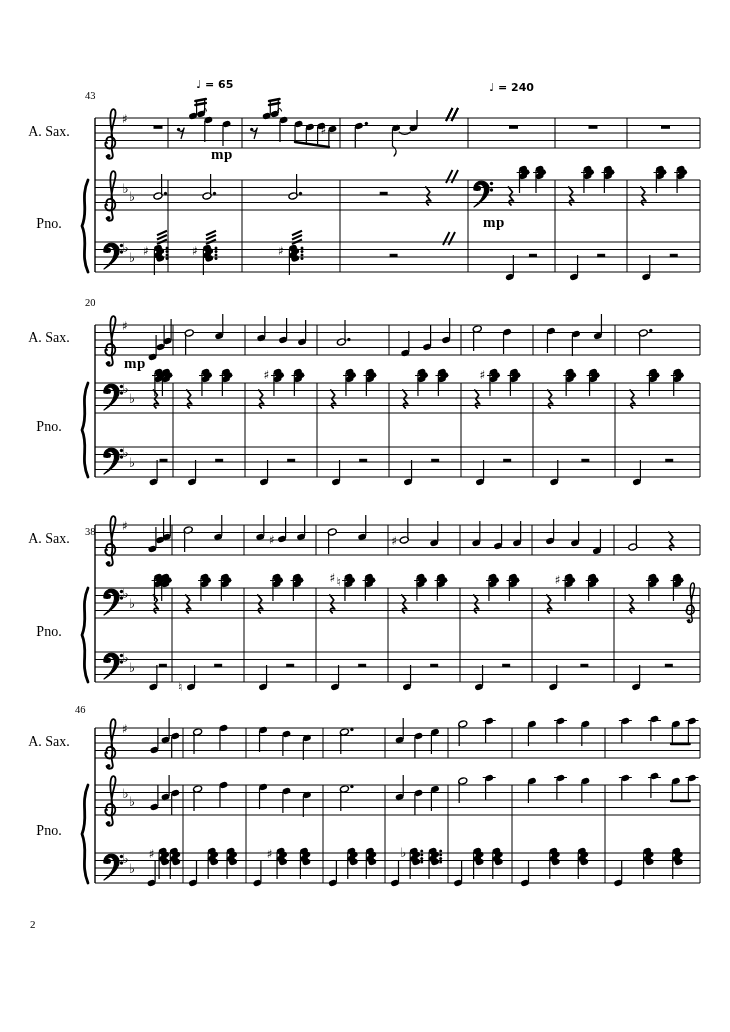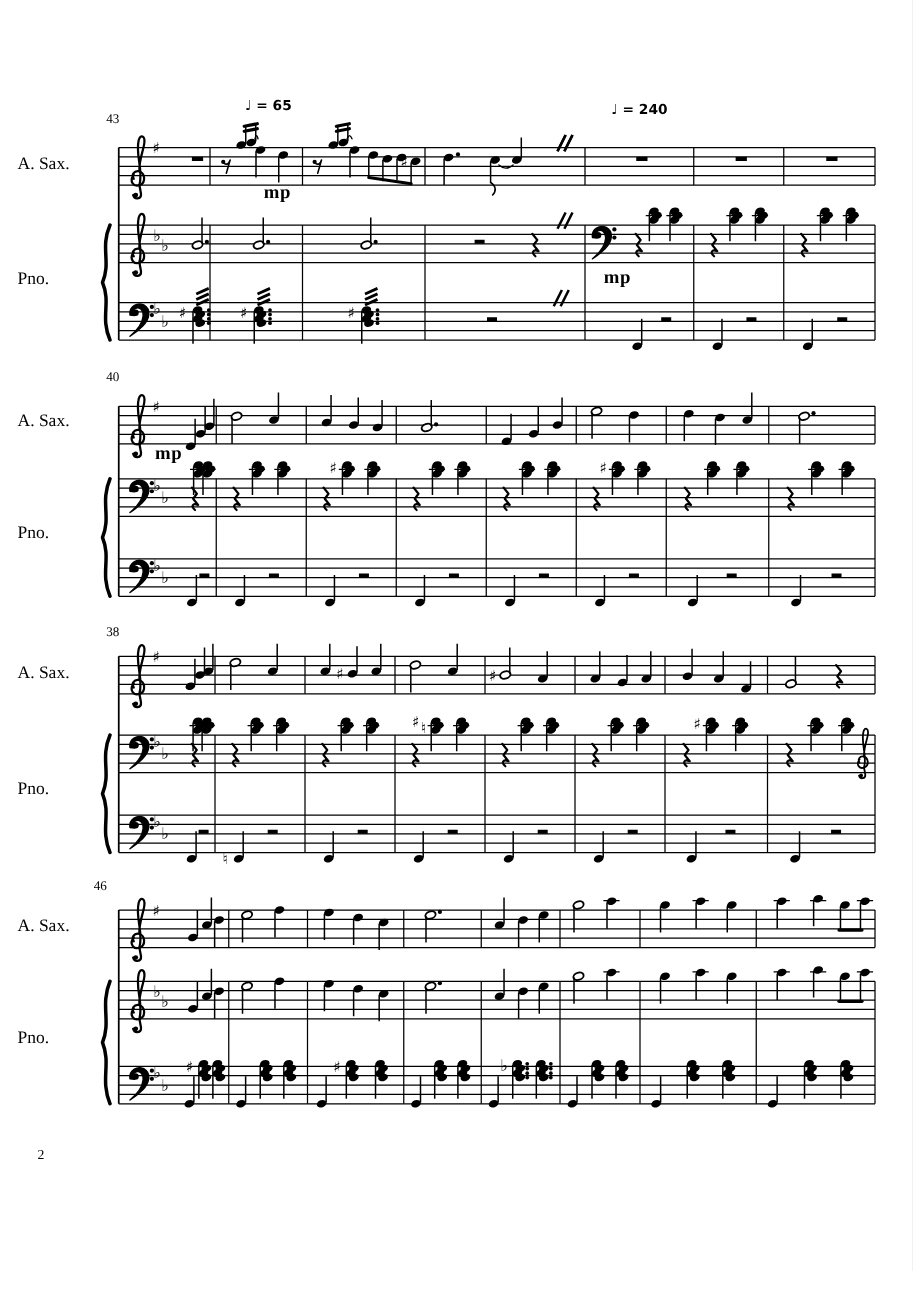--- a/index.html
+++ b/index.html
@@ -1,20 +1,20 @@
 <!DOCTYPE html>
 <html><head>
 <meta charset="utf-8">
 <style>
   html,body{margin:0;padding:0;background:#e8e8e8;}
   .page{position:relative;width:730px;height:1032px;background:#ffffff;margin:0 auto;
         font-family:"Liberation Serif", serif;color:#000;overflow:hidden;}
   svg.score{position:absolute;left:0;top:0;}
   .ovl{position:absolute;white-space:nowrap;}
-  .inst{font-size:14px;width:70px;text-align:left;}
+  .inst{font-size:14px;width:70px;text-align:center;}
   .mnum{font-size:10.5px;}
   .tempo{font-family:"DejaVu Sans", sans-serif;font-weight:bold;font-size:11px;}
   .dyn{font-weight:bold;font-size:15px;letter-spacing:.5px;}
   .pgnum{font-size:11px;}
 </style>
 </head>
 <body>
 
 <div class="page">
   <svg class="score" id="score-svg" width="730" height="1032" viewBox="0 0 730 1032">
@@ -886,22 +886,22 @@
       <ellipse cx="649.62" cy="862" rx="4" ry="2.9" fill="#000" transform="rotate(-18 649.62 862)"></ellipse>
       <line x1="643.62" y1="852" x2="643.62" y2="879" stroke="#000" stroke-width="1.2"></line>
       <ellipse cx="676.34" cy="851" rx="4" ry="2.9" fill="#000" transform="rotate(-18 676.34 851)"></ellipse>
       <ellipse cx="678.74" cy="854.8" rx="4" ry="2.9" fill="#000" transform="rotate(-18 678.74 854.8)"></ellipse>
       <ellipse cx="676.34" cy="858.5" rx="4" ry="2.9" fill="#000" transform="rotate(-18 676.34 858.5)"></ellipse>
       <ellipse cx="678.74" cy="862" rx="4" ry="2.9" fill="#000" transform="rotate(-18 678.74 862)"></ellipse>
       <line x1="672.74" y1="852" x2="672.74" y2="879" stroke="#000" stroke-width="1.2"></line>
     </svg>
 
   <div class="ovl mnum" style="left:85px;top:90px;">43</div>
-  <div class="ovl mnum" style="left:85px;top:297px;">40</div>
-  <div class="ovl mnum" style="left:85px;top:501px;">38</div>
+  <div class="ovl mnum" style="left:85px;top:297px;">20</div>
+  <div class="ovl mnum" style="left:85px;top:526px;">38</div>
   <div class="ovl mnum" style="left:75px;top:704px;">46</div>
 
   <div class="ovl inst" style="left:14px;top:124px;">A. Sax.</div>
   <div class="ovl inst" style="left:14px;top:330px;">A. Sax.</div>
   <div class="ovl inst" style="left:14px;top:531px;">A. Sax.</div>
   <div class="ovl inst" style="left:14px;top:734px;">A. Sax.</div>
   <div class="ovl inst" style="left:14px;top:216px;">Pno.</div>
   <div class="ovl inst" style="left:14px;top:419px;">Pno.</div>
   <div class="ovl inst" style="left:14px;top:624px;">Pno.</div>
   <div class="ovl inst" style="left:14px;top:823px;">Pno.</div>

